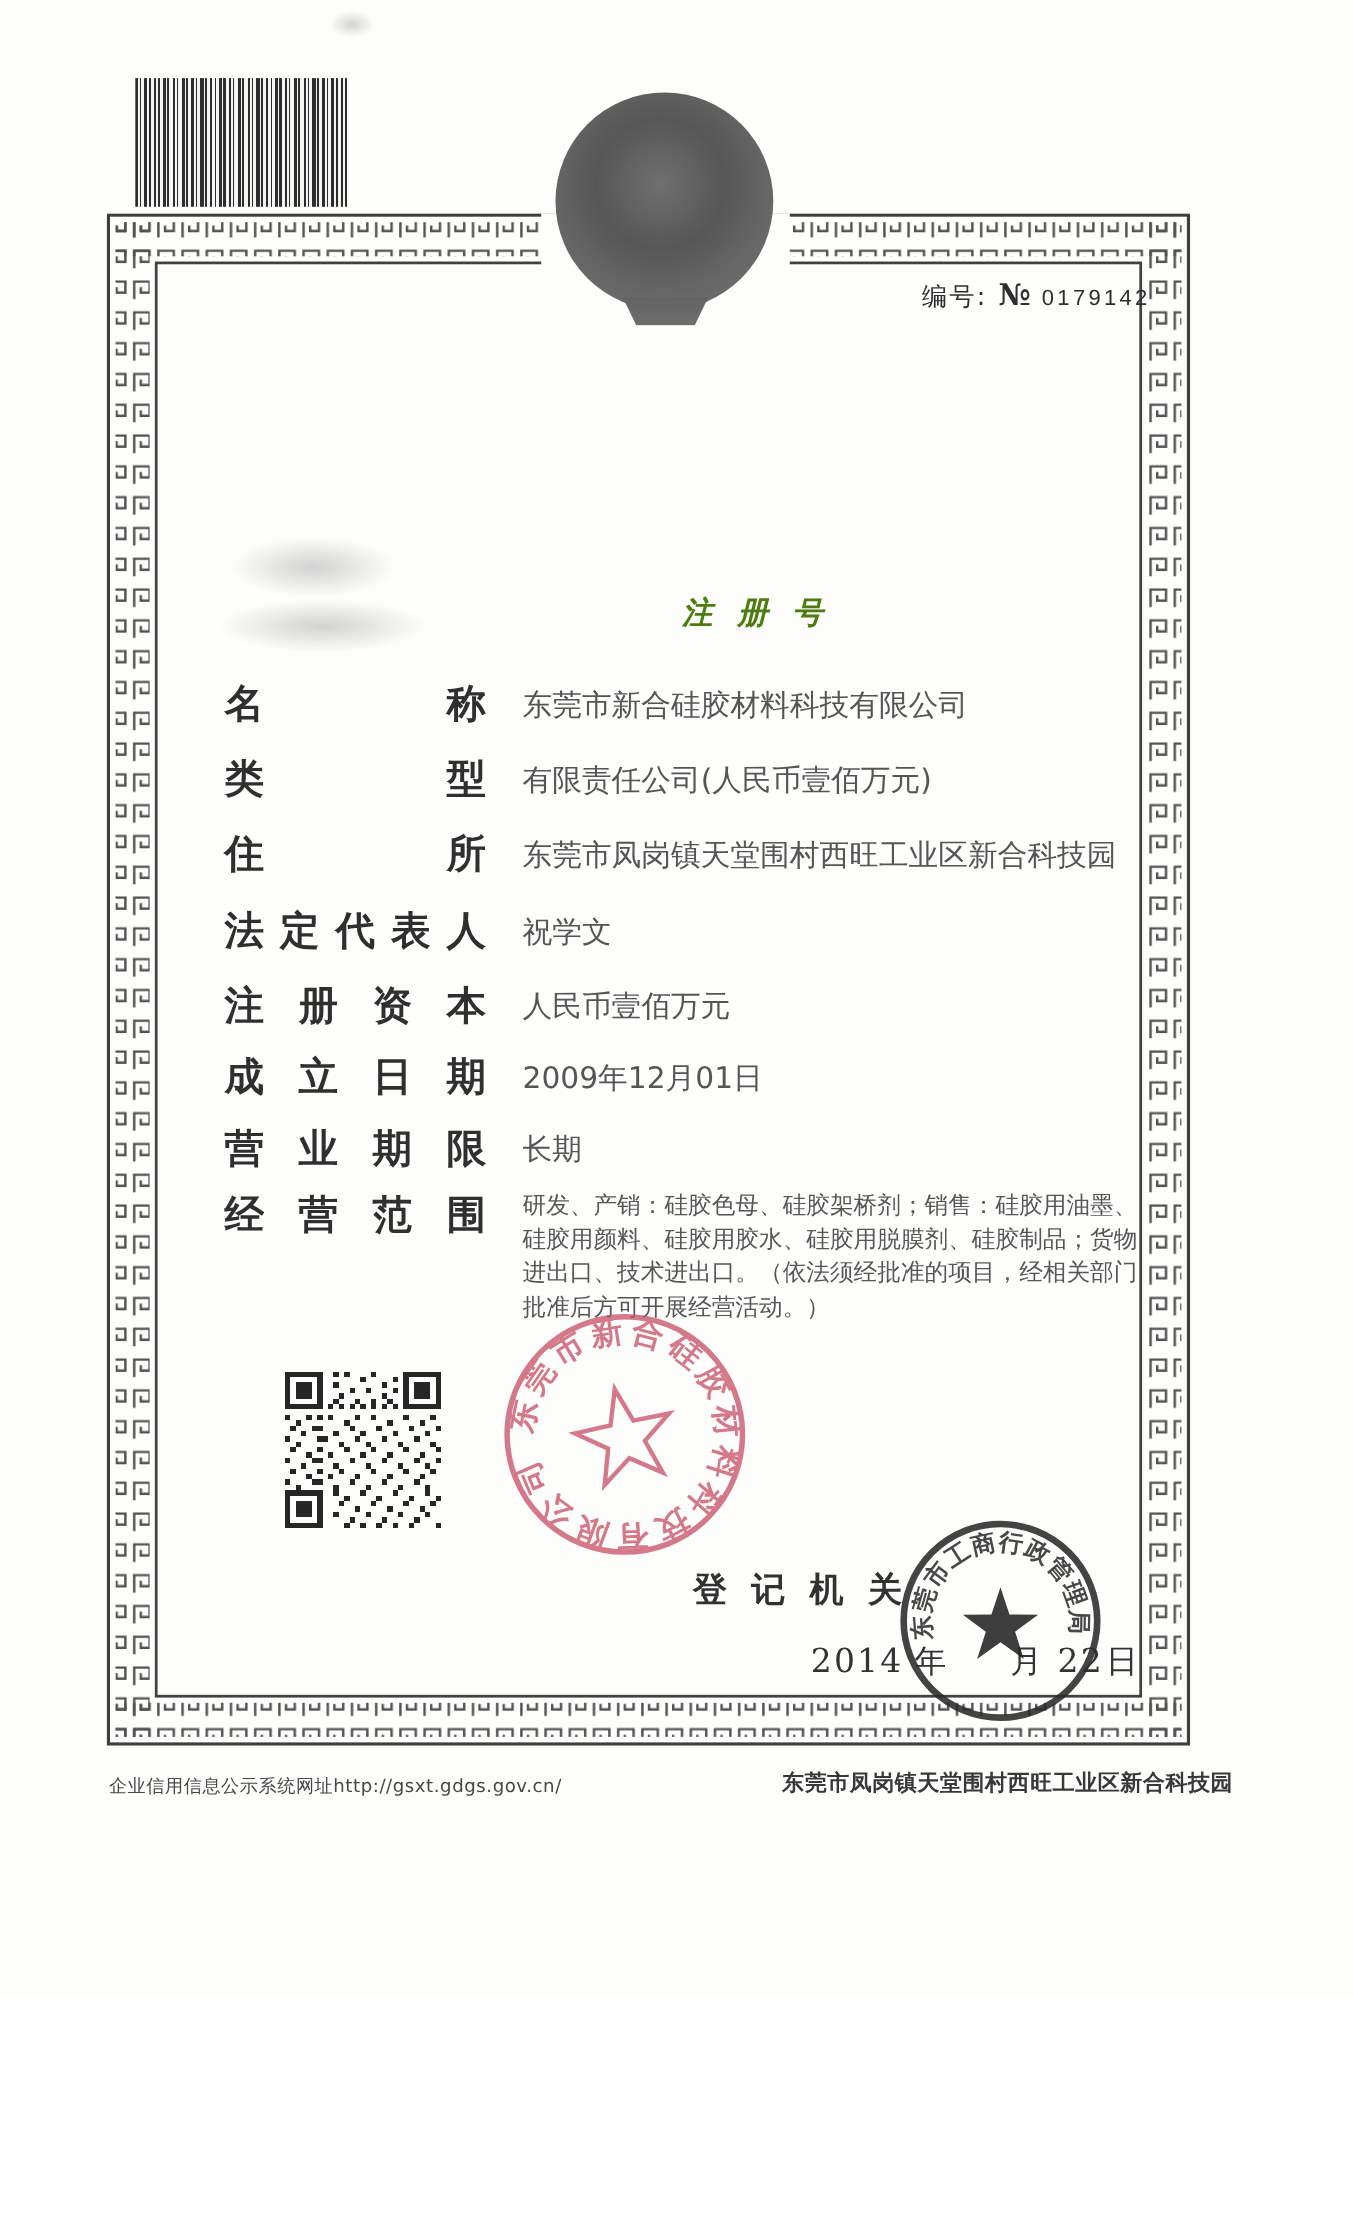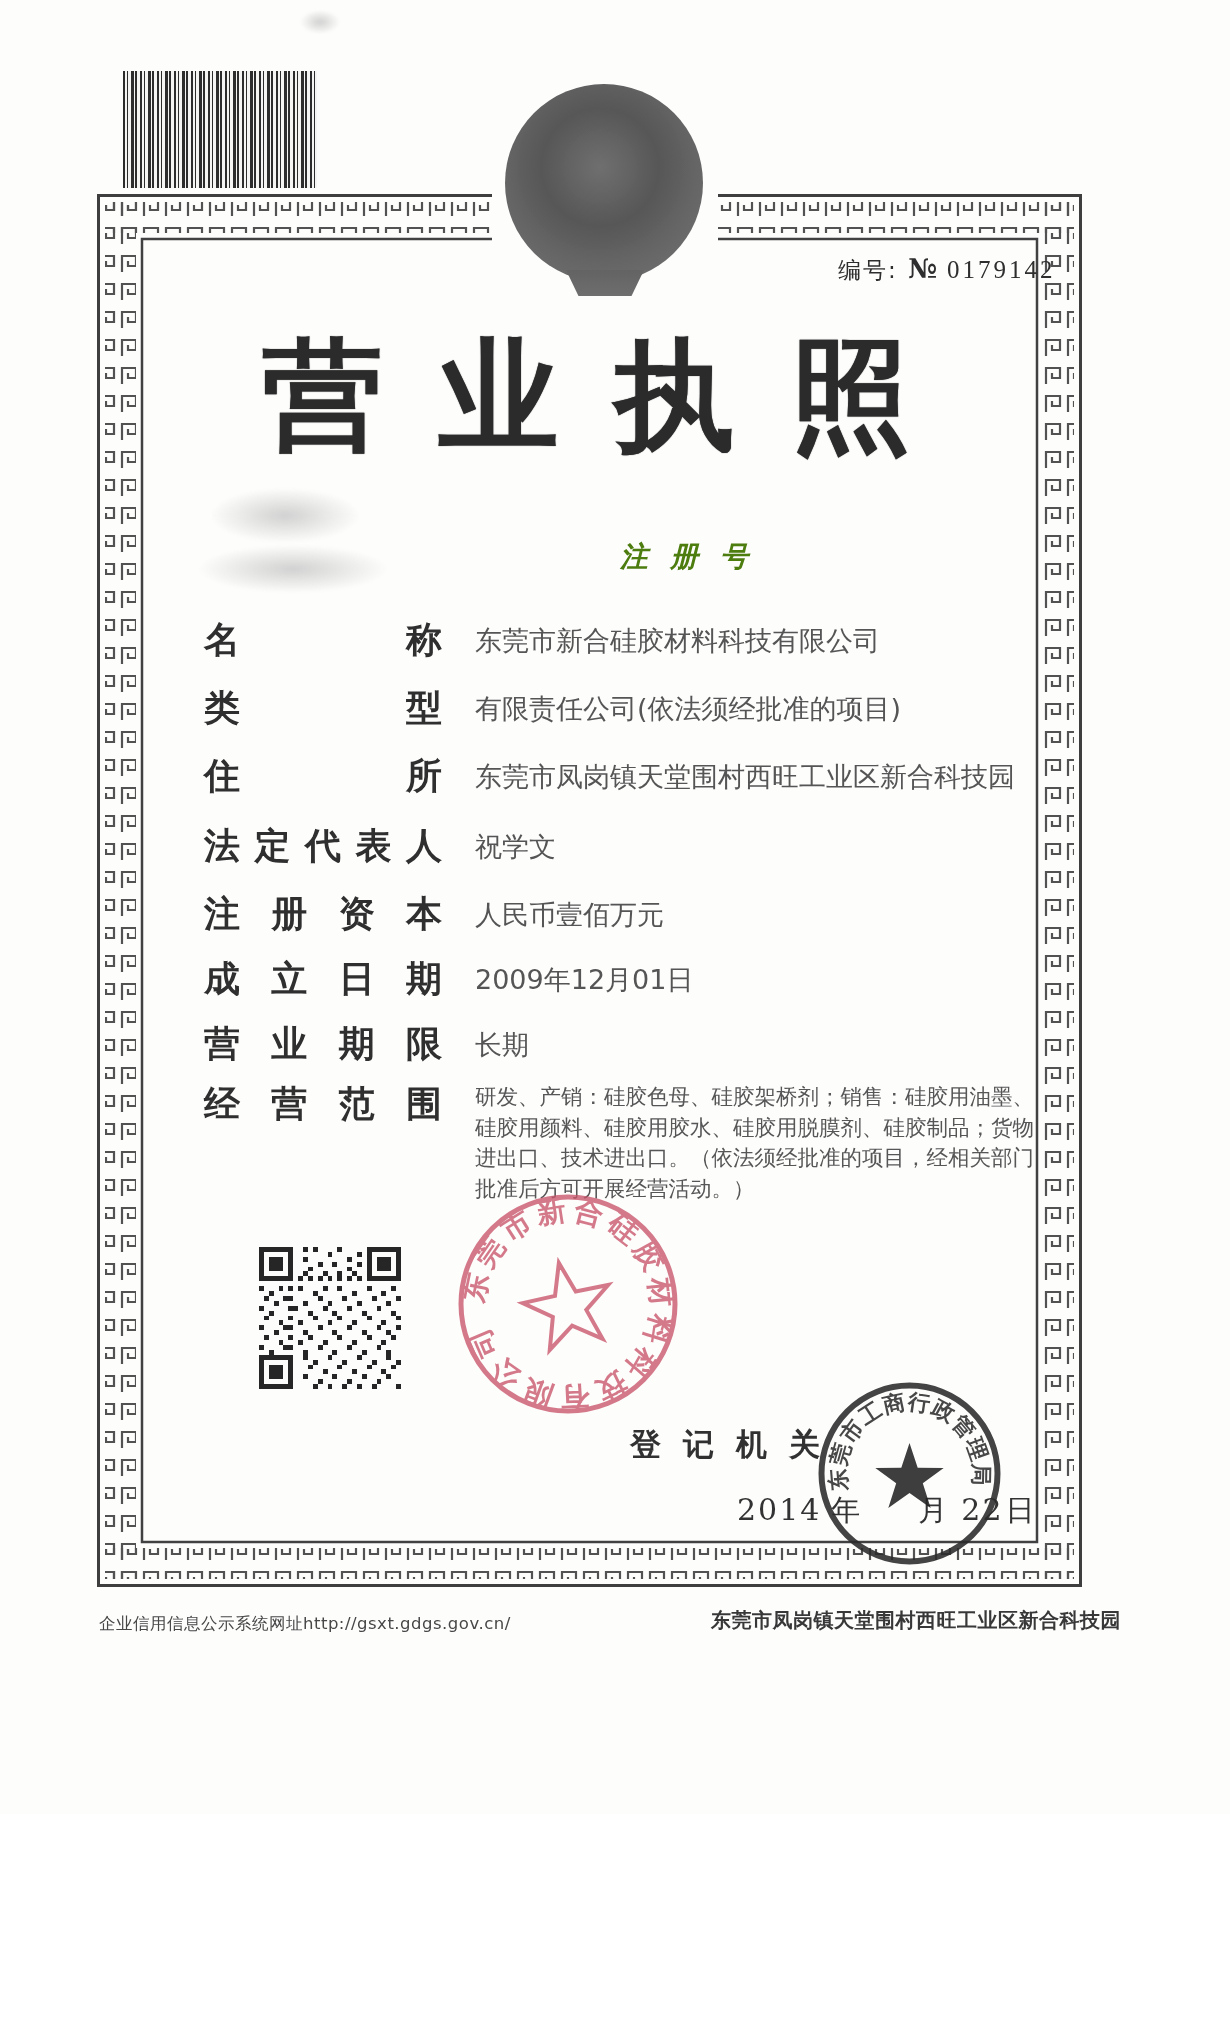--- a/index.html
+++ b/index.html
@@ -27,21 +27,21 @@
     position:absolute;left:566px;top:270px;width:78px;height:26px;z-index:3;
     background:linear-gradient(#636363,#6e6e6e);
     clip-path:polygon(0 0,100% 0,84% 100%,16% 100%);
   }
   
   .frame{position:absolute;left:97px;top:194px;z-index:1;}
   
   .serial{position:absolute;left:838px;top:253px;z-index:4;display:flex;align-items:baseline;gap:10px;color:#2e2e2e;}
   .serial .lbl{font-size:23px;letter-spacing:2px;}
   .serial .nomark{font-family:"DejaVu Serif","Liberation Serif",serif;font-weight:700;font-size:27px;}
-  .serial .num{font-family:Liberation Serif, serif;font-size:25px;letter-spacing:3px;}
+  .serial .num{font-family:Liberation Sans, sans-serif;font-size:20px;letter-spacing:3px;}
   
   .title{
     position:absolute;left:122px;top:330px;width:985px;z-index:4;text-align:center;
     font-size:120px;font-weight:900;color:#2b2b2b;letter-spacing:56px;line-height:1.1;
     text-shadow:0 0 1px #3a3a3a;
   }
   
   .regno{position:absolute;left:620px;top:538px;z-index:4;display:flex;align-items:baseline;gap:26px;}
   .regno .lbl{font-size:28px;font-weight:600;color:#4d7c0f;width:128px;text-align:justify;text-align-last:justify;font-style:italic;}
   .regno .num{font-family:"DejaVu Serif","Liberation Serif",serif;font-size:32px;color:#474747;letter-spacing:.5px;}
@@ -105,33 +105,32 @@
   <div class="smudge sm1"></div>
   <div class="smudge sm2"></div>
   <div class="smudge sm3"></div>
 
   <div class="serial">
     <span class="lbl">编号:</span>
     <span class="nomark">№</span>
     <span class="num">0179142</span>
   </div>
 
-  <div class="title">营业执照</div>
 
   <div class="regno">
     <span class="lbl">注 册 号</span>
   </div>
 
   <div class="row" style="top:616px">
     <div class="flabel">名 称</div>
     <div class="fvalue">东莞市新合硅胶材料科技有限公司</div>
   </div>
   <div class="row" style="top:684px">
     <div class="flabel">类 型</div>
-    <div class="fvalue">有限责任公司(依法须经批准的项目)</div>
+    <div class="fvalue">有限责任公司(人民币壹佰万元)</div>
   </div>
   <div class="row" style="top:752px">
     <div class="flabel">住 所</div>
     <div class="fvalue">东莞市凤岗镇天堂围村西旺工业区新合科技园</div>
   </div>
   <div class="row" style="top:822px">
     <div class="flabel">法 定 代 表 人</div>
     <div class="fvalue">祝学文</div>
   </div>
   <div class="row" style="top:890px">

